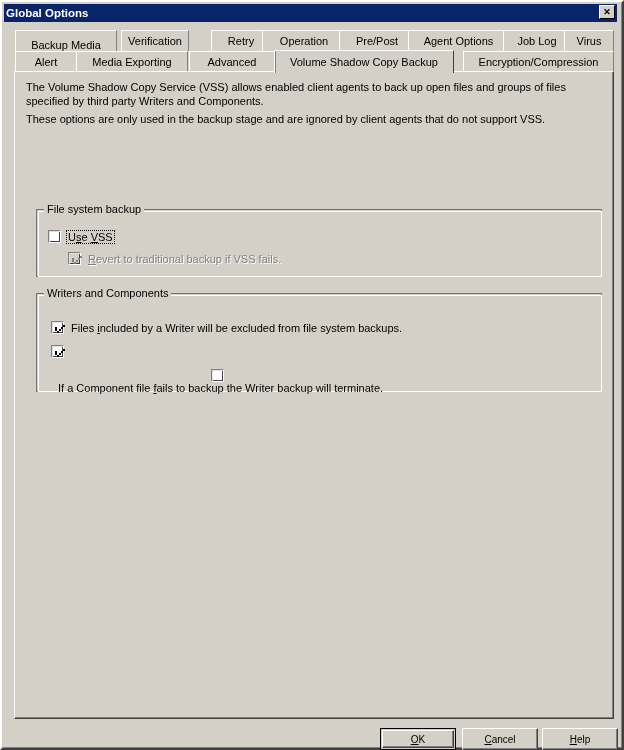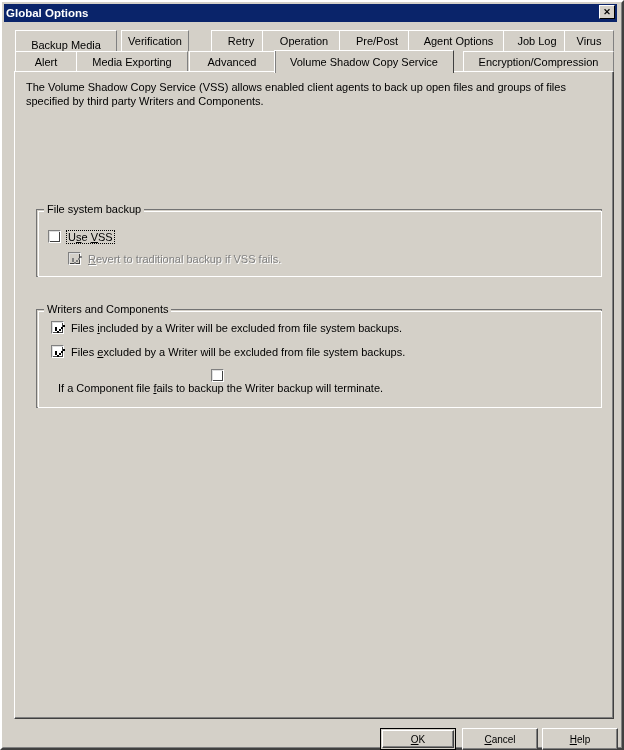--- a/index.html
+++ b/index.html
@@ -213,21 +213,21 @@
     z-index: 2;
     white-space: nowrap;
   }
 
   #gb-filesystem {
     left: 21px; top: 137px;
     width: 566px; height: 68px;
   }
   #gb-writers {
     left: 21px; top: 221px;
-    width: 566px; height: 99px; margin-top: 16px;
+    width: 566px; height: 99px;
   }
 
   
   .cbrow {
     position: absolute;
     display: flex;
     align-items: center;
     font-size: 11px;
     cursor: default;
     white-space: nowrap;
@@ -388,32 +388,33 @@
         <div class="tab" style="left: 1px; width: 62px;">
           <span class="tab-label">Alert</span>
         </div>
         <div class="tab" style="left: 62px; width: 112px;">
           <span class="tab-label">Media Exporting</span>
         </div>
         <div class="tab" style="left: 175px; width: 86px;">
           <span class="tab-label">Advanced</span>
         </div>
         <div class="tab selected" style="left: 260px; width: 180px;">
-          <span class="tab-label">Volume Shadow Copy Service</span>
+          <span class="tab-label">Volume Shadow Copy Backup</span>
         </div>
         <div class="tab" style="left: 449px; width: 151px; text-align: right;">
           <span class="tab-label">Encryption/Compression</span>
         </div>
       </div>
   </div>
 
   <div id="panel">
     <div id="panel-inner"></div>
 
     <div class="desc" id="desc1">The Volume Shadow Copy Service (VSS) allows enabled client agents to back up open files and groups of files specified by third party Writers and Components.</div>
+    <div class="desc" id="desc2">These options are only used in the backup stage and are ignored by client agents that do not support VSS.</div>
 
     <div class="groupbox" id="gb-filesystem">
       <div class="gb-hl"></div>
       <div class="gb-title">File system backup</div>
     </div>
 
     <div class="cbrow" id="cb-usevss">
       <div class="cbox"></div>
       <div class="cb-label focused">U<span class="acc">s</span>e <span class="acc">V</span>SS</div>
     </div>
@@ -428,21 +429,20 @@
       <div class="gb-title">Writers and Components</div>
     </div>
 
     <div class="cbrow" id="cb-included">
       <div class="cbox checked"></div>
       <div class="cb-label">Files <span class="acc">i</span>ncluded by a Writer will be excluded from file system backups.</div>
     </div>
 
     <div class="cbrow" id="cb-excluded">
       <div class="cbox checked"></div>
-      <div class="cb-label">Files <span class="acc">e</span>xcluded by a Writer will be excluded from file system backups.</div>
     </div>
 
     <div class="cbrow" id="cb-failterm">
       <div class="cbox"></div>
       <div class="cb-label">If a Component file <span class="acc">f</span>ails to backup the Writer backup will terminate.</div>
     </div>
   </div>
 
   <div class="btn default" id="btn-ok">
     <div class="btn-face"></div>

